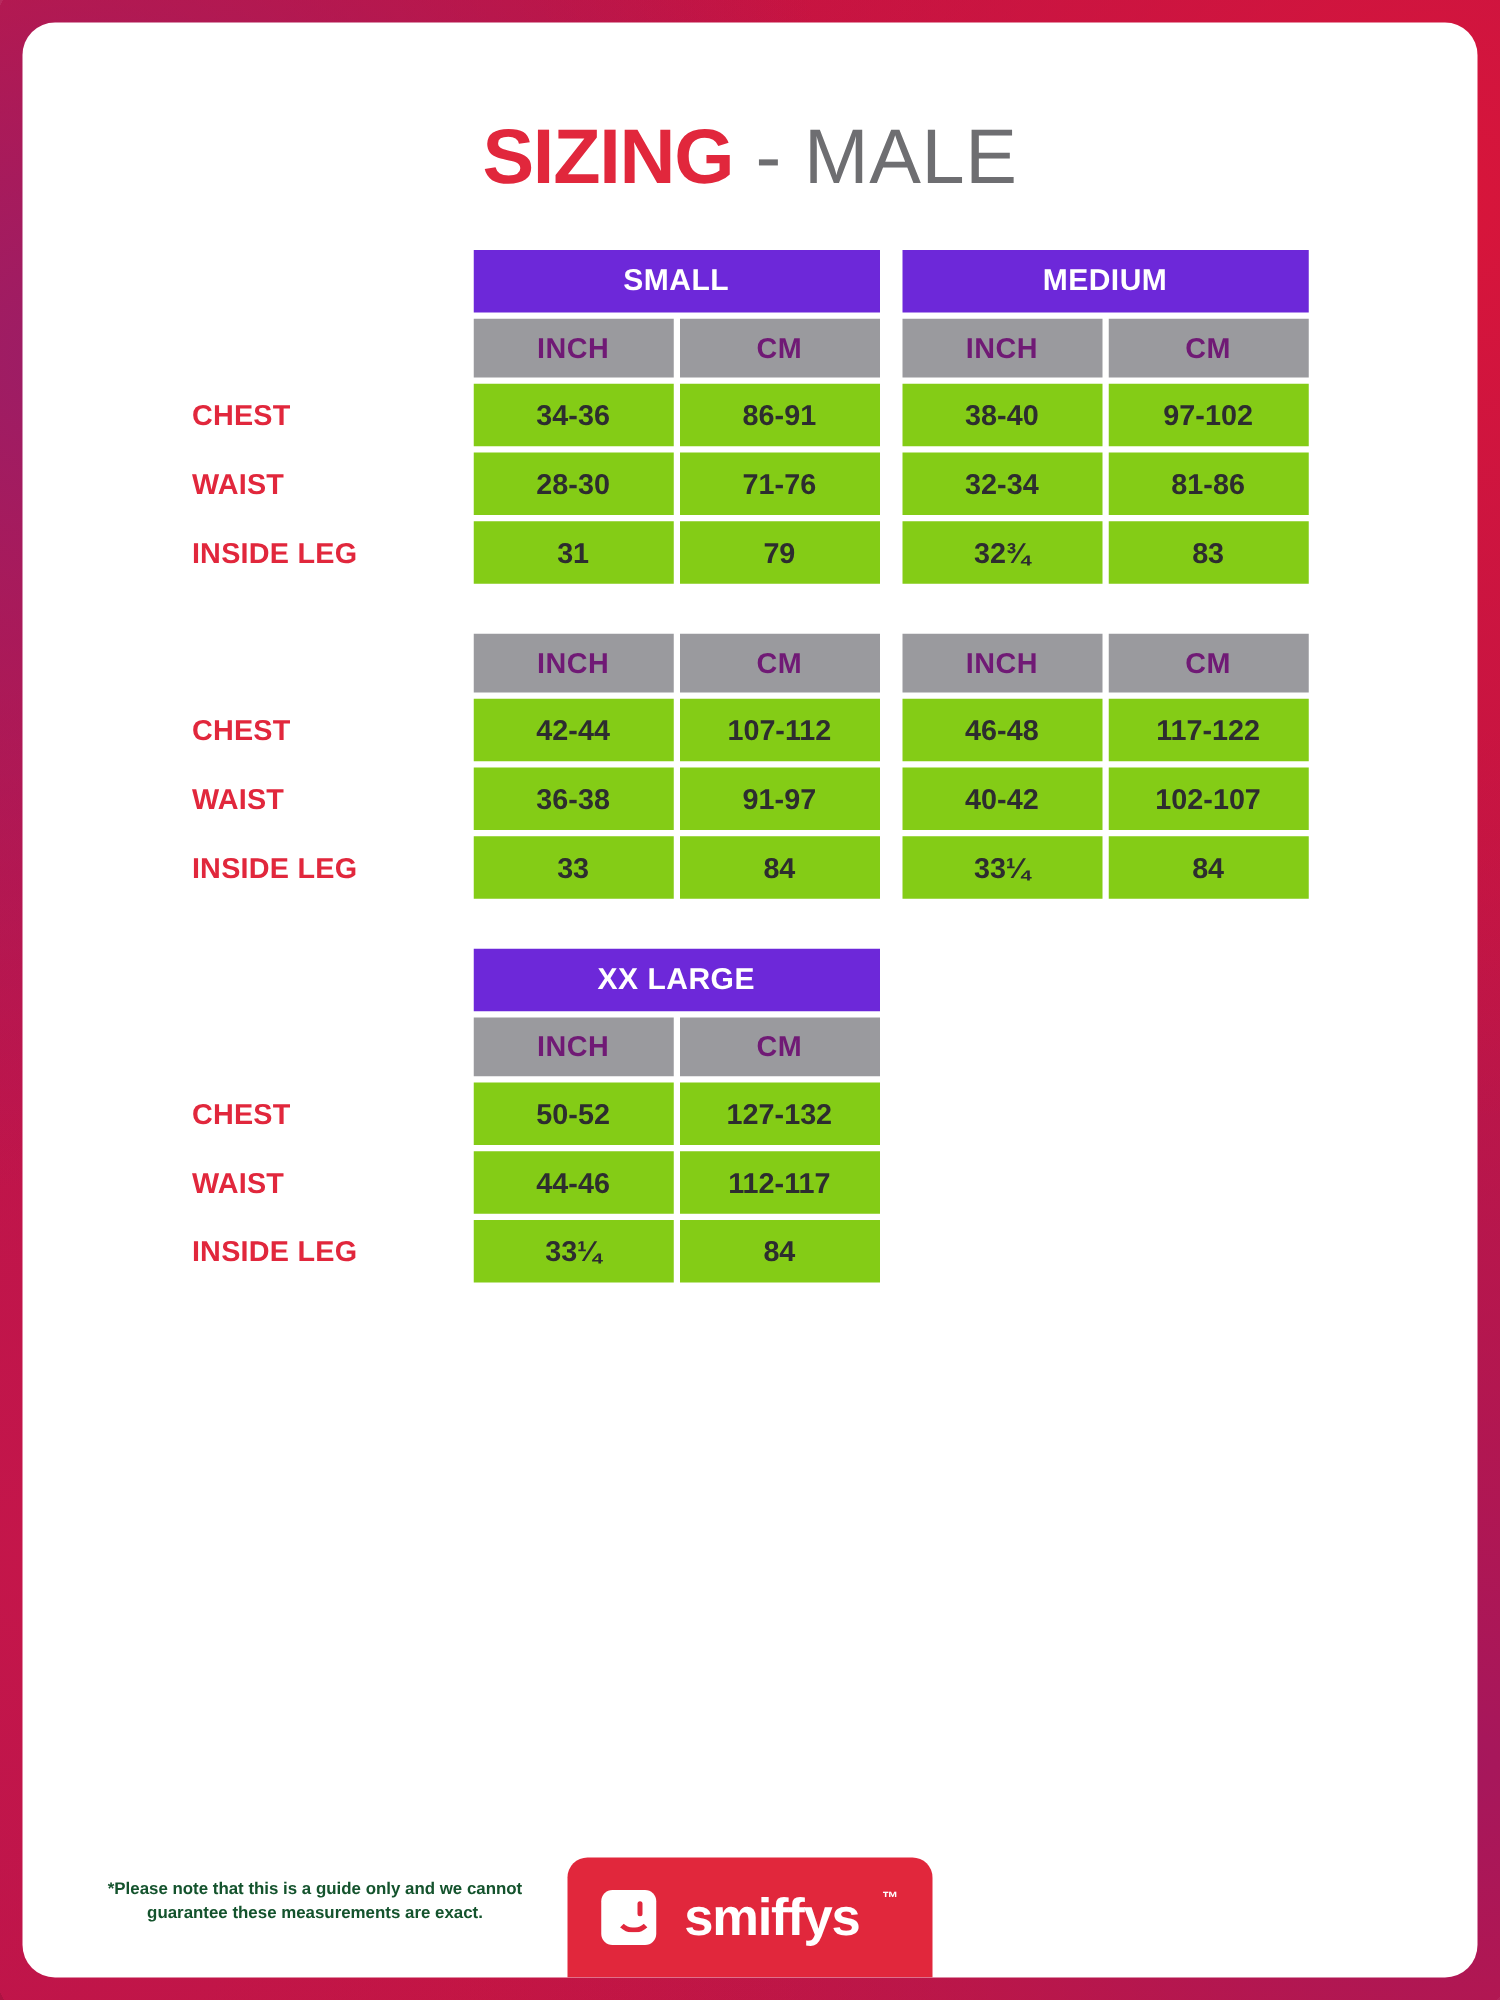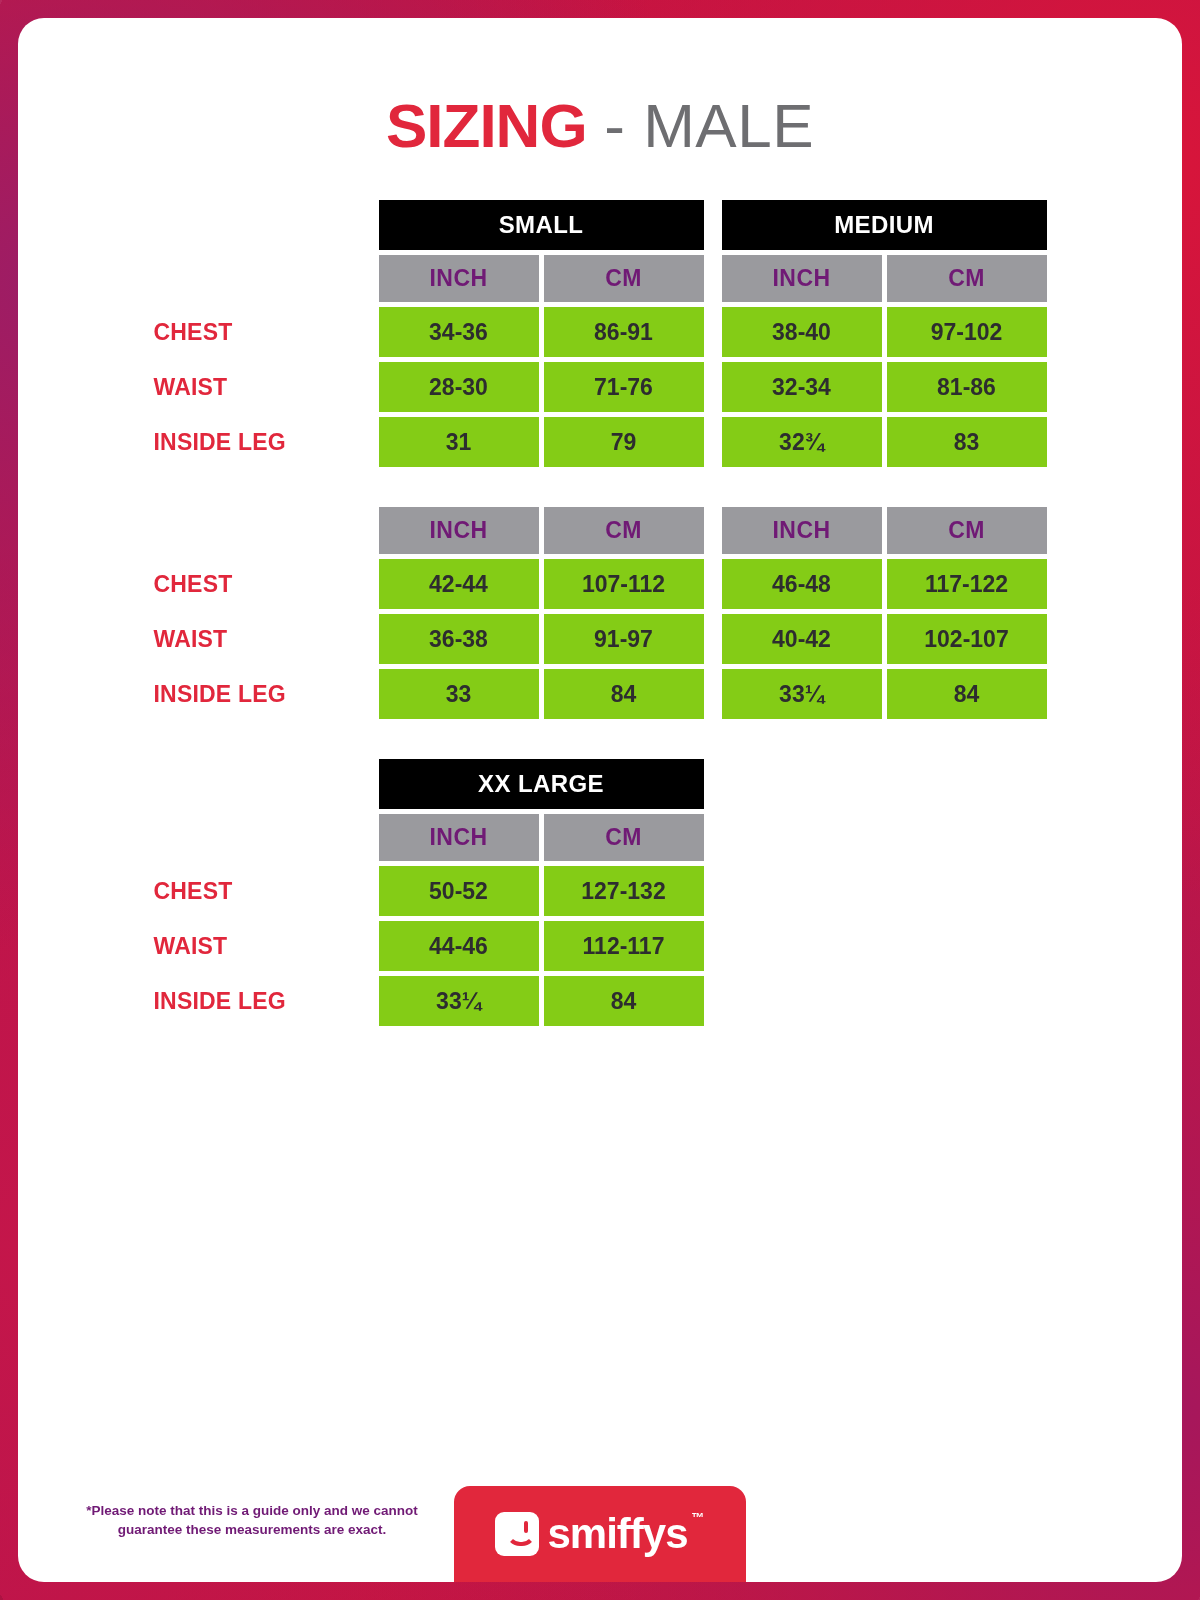--- a/index.html
+++ b/index.html
@@ -67,21 +67,21 @@
     color: #e1273c;
     font-weight: bold;
     font-size: 23px;
     padding-right: 14px !important;
     letter-spacing: 0.2px;
     vertical-align: middle;
   }
   .spacer-cell { width: 220px; }
 
   .size-head {
-    background: #000000;
+    background: #6d28d9;
     color: #ffffff;
     font-weight: bold;
     font-size: 24px;
     text-align: center;
     height: 50px;
     letter-spacing: 0.4px;
   }
   .unit-head {
     background: #9a9a9e;
     color: #701a75;
@@ -104,36 +104,36 @@
 
   .footnote {
     position: absolute;
     left: 54px;
     bottom: 42px;
     width: 360px;
     text-align: center;
     font-size: 13.5px;
     line-height: 1.45;
     font-weight: bold;
-    color: #701a75;
+    color: #14532d;
   }
   .brand {
     position: absolute;
     left: 50%;
     transform: translateX(-50%);
     bottom: 0;
     width: 292px;
     height: 96px;
     background: #e1273c;
     border-top-left-radius: 16px;
     border-top-right-radius: 16px;
     display: flex;
     align-items: center;
     justify-content: center;
-    gap: 8px;
+    gap: 22px;
   }
   .brand-mark {
     width: 44px; height: 44px;
     background: #ffffff;
     border-radius: 9px;
     position: relative;
     flex: none;
   }
   .brand-mark::after {
     content: "";

